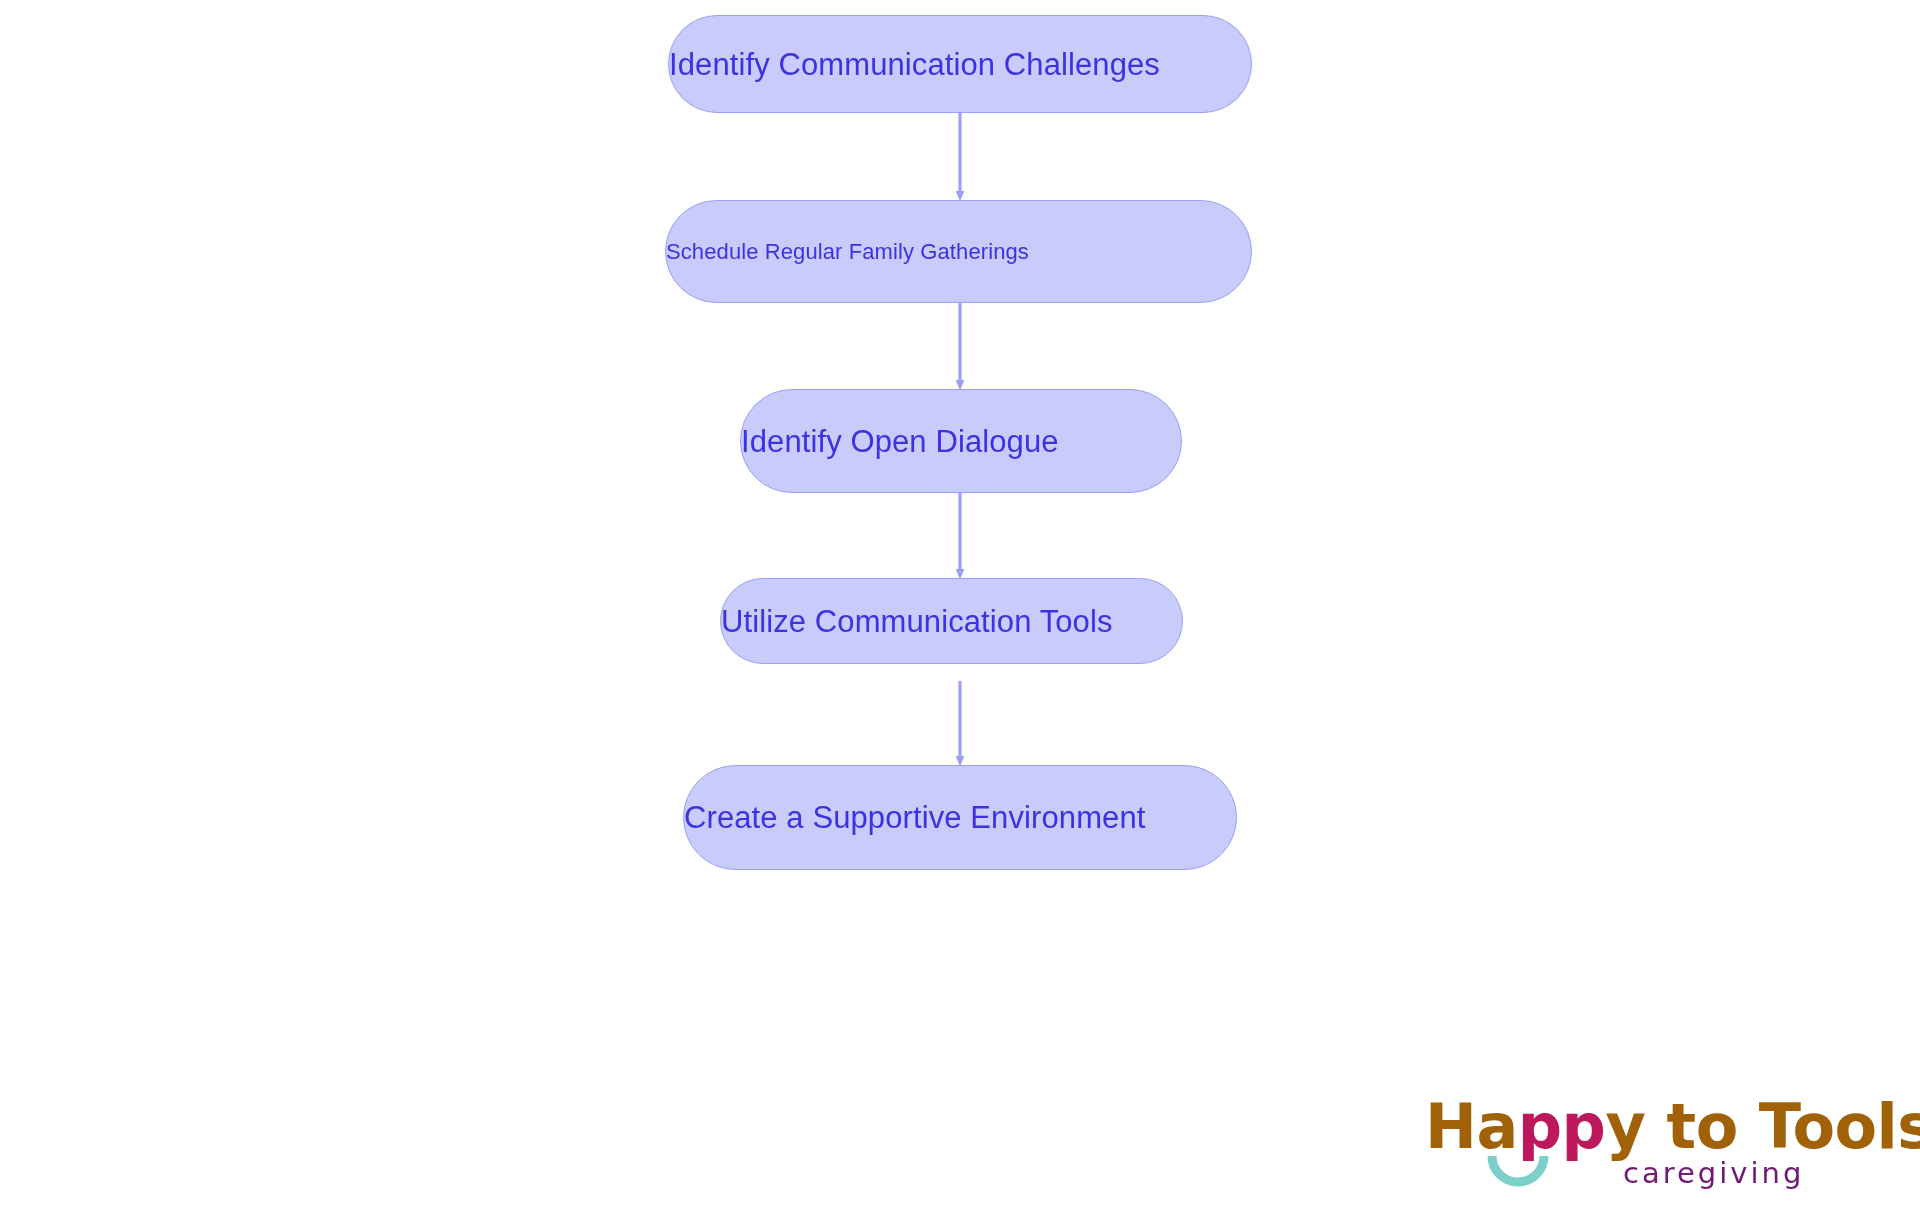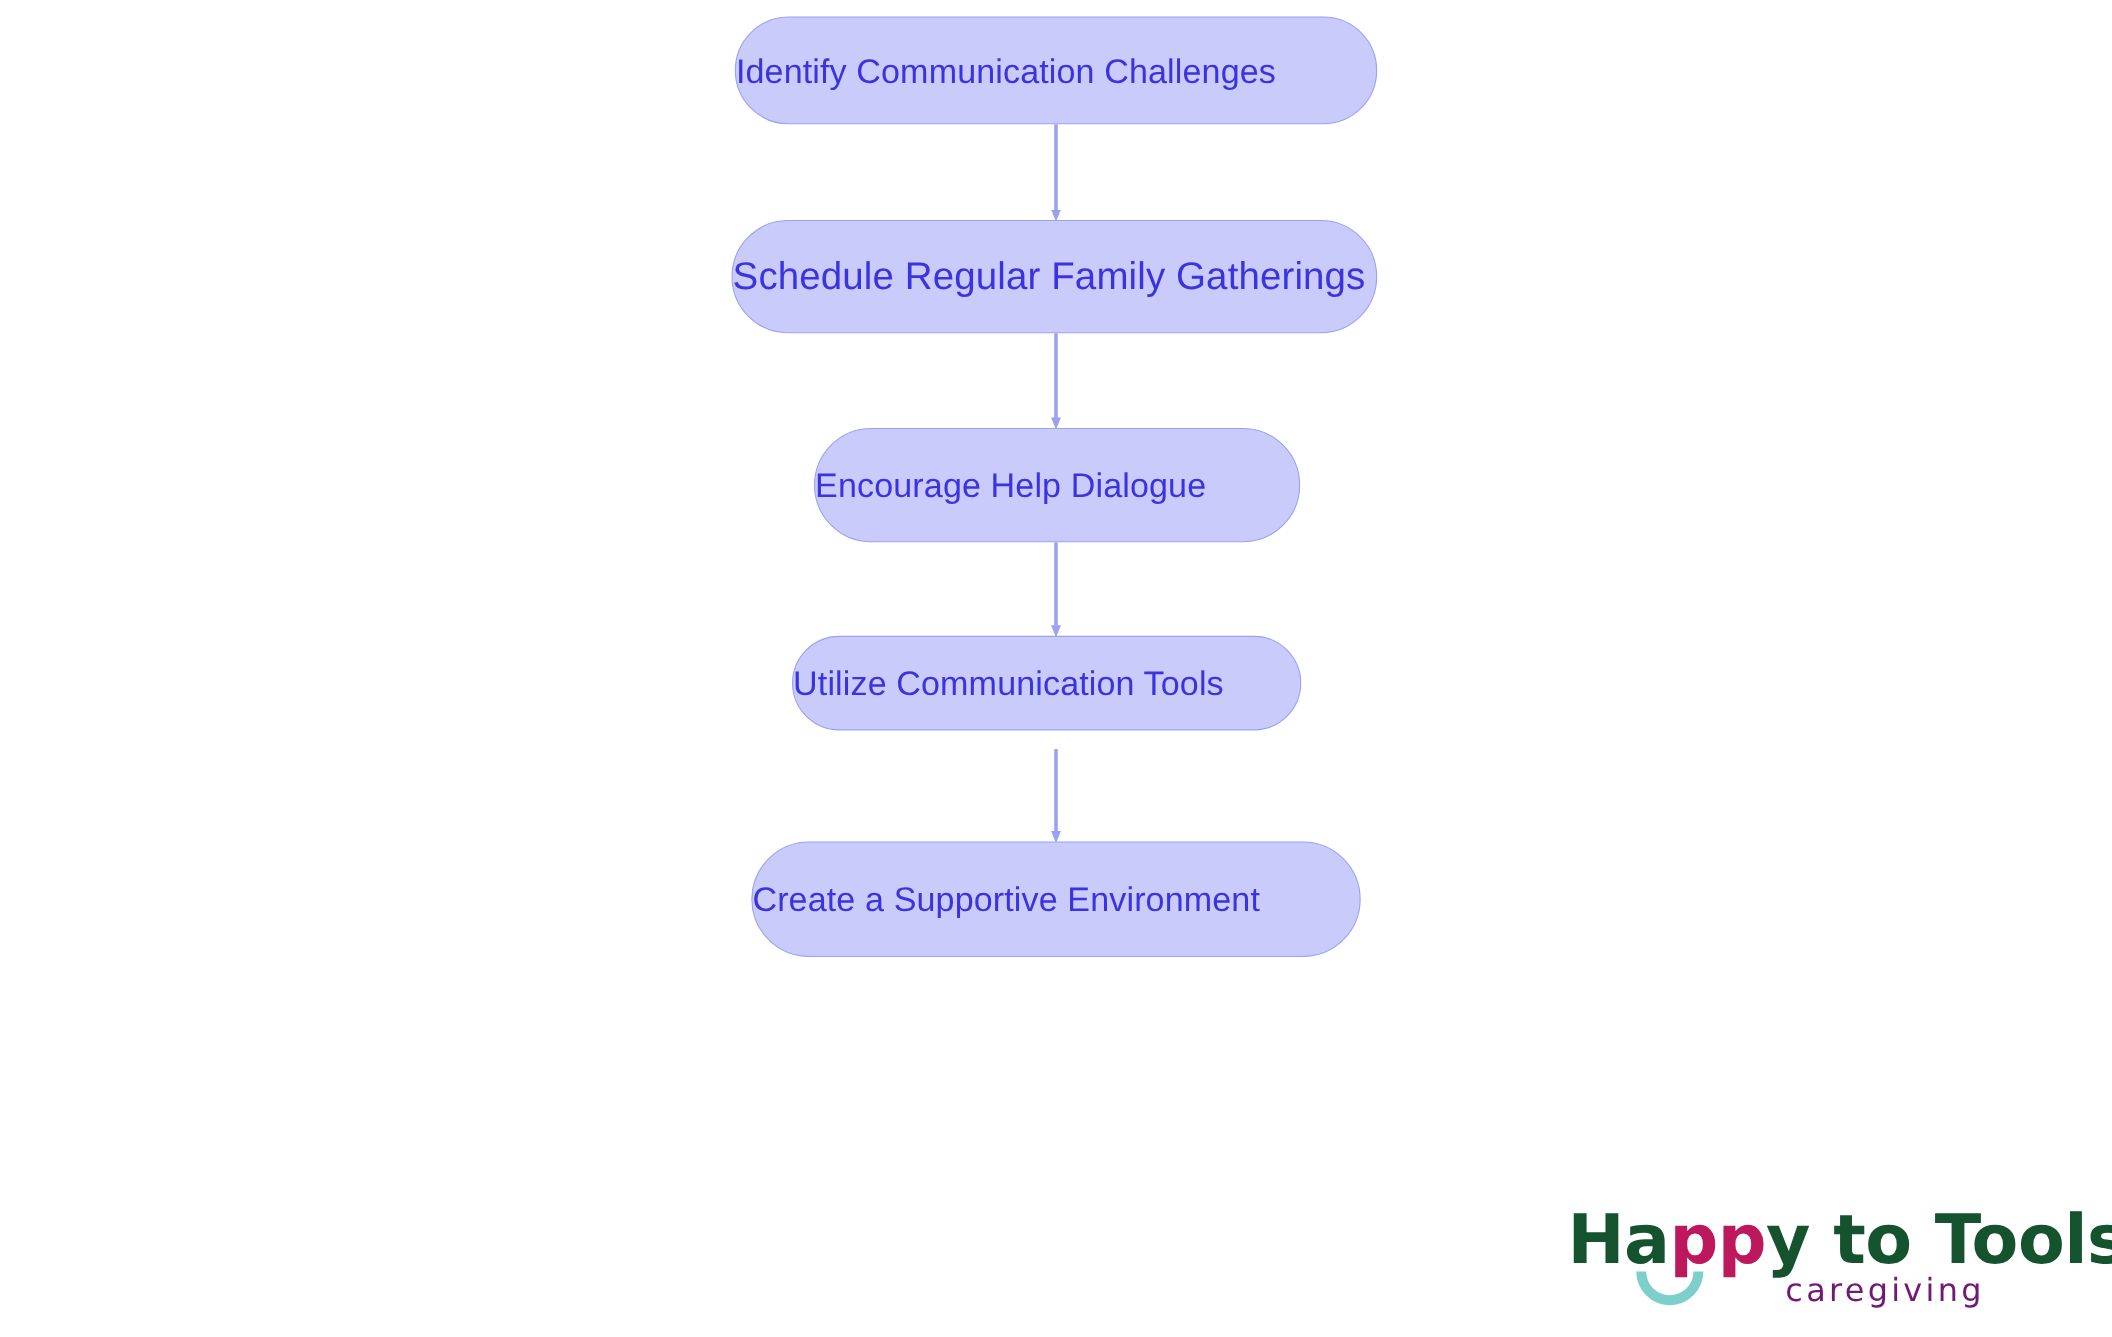--- a/index.html
+++ b/index.html
@@ -40,21 +40,21 @@
     user-select: none;
   }
 
   .node-label {
     display: block;
     line-height: 1;
   }
 
   
   #node-0 { left: 668px;  top: 15px;   width: 584px; height: 98px;  font-size: 31px; }
-  #node-1 { left: 665px;  top: 200px;  width: 587px; height: 103px; font-size: 35px; }
+  #node-1 { left: 665px;  top: 200px;  width: 587px; height: 103px; font-size: 22px; }
   #node-2 { left: 740px;  top: 389px;  width: 442px; height: 104px; font-size: 31px; }
   #node-3 { left: 720px;  top: 578px;  width: 463px; height: 86px; font-size: 31px; }
   #node-4 { left: 683px;  top: 765px;  width: 554px; height: 105px; font-size: 31px; }
 
   .connector {
     position: absolute;
     left: 0;
     top: 0;
     width: 1920px;
     height: 1215px;
@@ -74,21 +74,21 @@
     position: absolute;
     left: 0;
     top: 0;
     font-family: "DejaVu Sans", sans-serif;
     font-weight: bold;
     font-size: 62px;
     letter-spacing: -0.5px;
     line-height: 1;
     white-space: nowrap;
   }
-  .logo-coral { color: #14532d; }
+  .logo-coral { color: #a16207; }
   .logo-teal  { color: #be185d; margin-top: 24px; }
   .logo-tagline {
     position: absolute;
     left: 198px;
     top: 63px;
     font-family: "DejaVu Sans", sans-serif;
     font-weight: 400;
     font-size: 29px;
     letter-spacing: 3px;
     color: #701a75;
@@ -126,21 +126,21 @@
 
   <div class="node" id="node-0">
     <span class="node-label">Identify Communication Challenges</span>
   </div>
 
   <div class="node" id="node-1">
     <span class="node-label">Schedule Regular Family Gatherings</span>
   </div>
 
   <div class="node" id="node-2">
-    <span class="node-label">Encourage Help Dialogue</span>
+    <span class="node-label">Identify Open Dialogue</span>
   </div>
 
   <div class="node" id="node-3">
     <span class="node-label">Utilize Communication Tools</span>
   </div>
 
   <div class="node" id="node-4">
     <span class="node-label">Create a Supportive Environment</span>
   </div>
 

